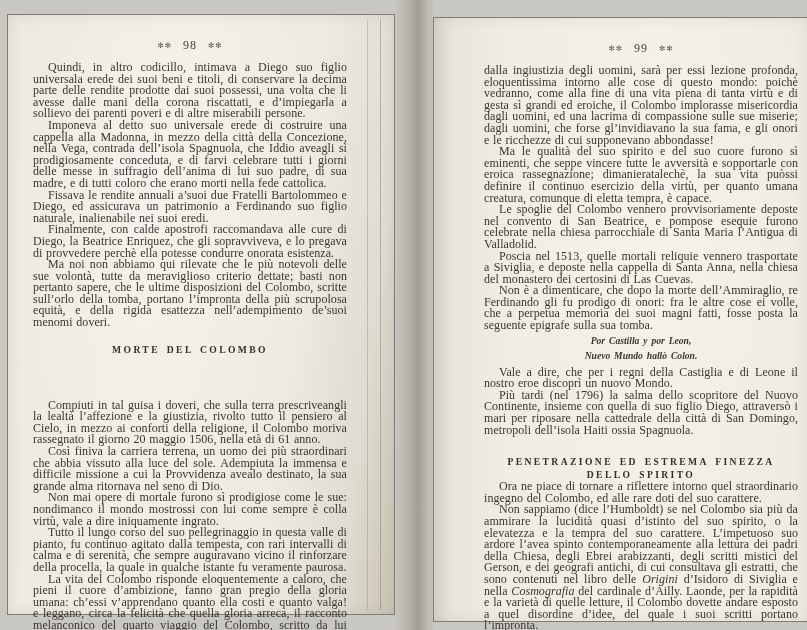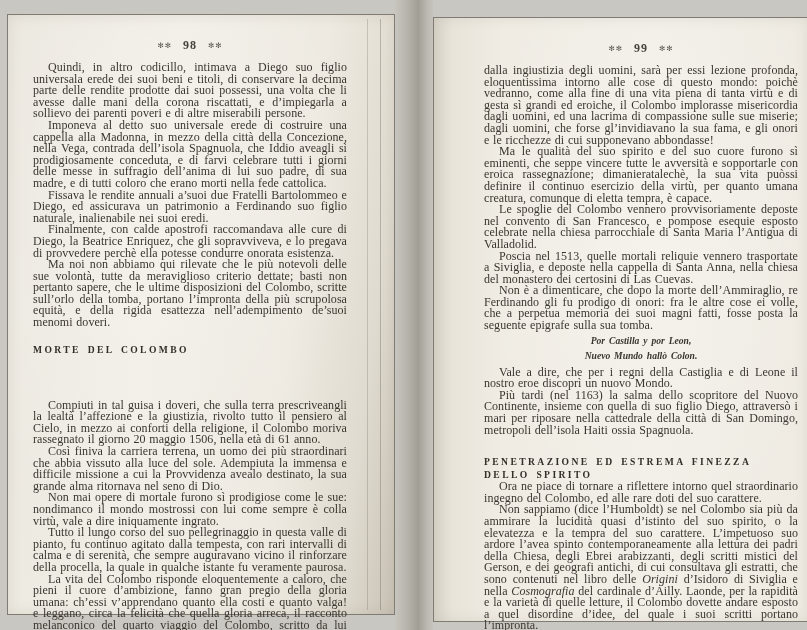--- a/index.html
+++ b/index.html
@@ -62,35 +62,36 @@
     color: #474239;
     margin: 0 0 9px 0;
     letter-spacing: 1px;
   }
   .page-head .orn {
     font-family: "DejaVu Sans", sans-serif;
     font-size: 7.5px; color: #5b564d;
     letter-spacing: 1px;
     vertical-align: 1px;
   }
-  .page-head .num { margin: 0 7px; font-weight: 700; text-align: right; }
+  .page-head .num { margin: 0 7px; font-weight: 400; text-align: right; }
 
   p.para {
     margin: 0;
     font-size: 12px;
     line-height: 11.6px;
     text-align: justify;
     text-indent: 15px;
     word-spacing: 0.6px;
     letter-spacing: 0.05px;
   }
   p.para.noindent { text-indent: 0; }
   .it { font-style: italic; }
 
   .section-heading {
+    text-align: center;
     font-weight: 700;
     font-size: 9.6px;
     letter-spacing: 2.4px;
     color: #332f28;
     word-spacing: 2px;
   }
   .section-heading.morte { margin: 15px 0 44px 0; line-height: 12px; }
   .section-heading.penetrazione { margin: 19px 0 0 0; line-height: 13px; }
   .section-heading.penetrazione2 { margin: 2px 0 17px 0; line-height: 13px; }
 
@@ -144,31 +145,31 @@
 
   <div class="textcol right">
     <div class="page-head">
       <span class="orn">✻✻</span>
       <span class="num">99</span>
       <span class="orn">✻✻</span>
     </div>
 
     <p class="para noindent">dalla ingiustizia degli uomini, sarà per essi lezione profonda, eloquentissima intorno alle cose di questo mondo: poichè vedranno, come alla fine di una vita piena di tanta virtù e di gesta sì grandi ed eroiche, il Colombo implorasse misericordia dagli uomini, ed una lacrima di compassione sulle sue miserie; dagli uomini, che forse gl’invidiavano la sua fama, e gli onori e le ricchezze di cui supponevano abbondasse!</p>
     <p class="para">Ma le qualità del suo spirito e del suo cuore furono sì eminenti, che seppe vincere tutte le avversità e sopportarle con eroica rassegnazione; dimanieratalechè, la sua vita puòssi definire il continuo esercizio della virtù, per quanto umana creatura, comunque di eletta tempra, è capace.</p>
-    <p class="para">Le spoglie del Colombo vennero provvisoriamente deposte nel convento di San Francesco, e pompose esequie esposto celebrate nella chiesa parrocchiale di Santa Maria l’Antigua di Valladolid.</p>
+    <p class="para">Le spoglie del Colombo vennero provvisoriamente deposte nel convento di San Beatrice, e pompose esequie furono celebrate nella chiesa parrocchiale di Santa Maria l’Antigua di Valladolid.</p>
     <p class="para">Poscia nel 1513, quelle mortali reliquie vennero trasportate a Siviglia, e deposte nella cappella di Santa Anna, nella chiesa del monastero dei certosini di Las Cuevas.</p>
     <p class="para">Non è a dimenticare, che dopo la morte dell’Ammiraglio, re Ferdinando gli fu prodigo di onori: fra le altre cose ei volle, che a perpetua memoria dei suoi magni fatti, fosse posta la seguente epigrafe sulla sua tomba.</p>
 
     <div class="epigraph-block">
       <div class="epigraph">Por Castilla y por Leon,</div>
       <div class="epigraph">Nuevo Mundo hallò Colon.</div>
     </div>
 
     <p class="para">Vale a dire, che per i regni della Castiglia e di Leone il nostro eroe discoprì un nuovo Mondo.</p>
-    <p class="para">Più tardi (nel 1163) la salma dello scopritore del Nuovo Continente, insieme con quella di suo figlio Diego, attraversò i mari per riposare nella cattedrale della città di San Domingo, metropoli dell’isola Haiti ossia Spagnuola.</p>
+    <p class="para">Più tardi (nel 1796) la salma dello scopritore del Nuovo Continente, insieme con quella di suo figlio Diego, attraversò i mari per riposare nella cattedrale della città di San Domingo, metropoli dell’isola Haiti ossia Spagnuola.</p>
 
     <div class="section-heading penetrazione">PENETRAZIONE ED ESTREMA FINEZZA DELLO SPIRITO</div>
 
     <p class="para">Ora ne piace di tornare a riflettere intorno quel straordinario ingegno del Colombo, ed alle rare doti del suo carattere.</p>
 
     <p class="para">
       <span>Non sappiamo (dice l’Humboldt) se nel Colombo sia più da ammirare la lucidità quasi d’istinto del suo spirito, o la elevatezza e la tempra del suo carattere. L’impetuoso suo ardore l’avea spinto contemporaneamente alla lettura dei padri della Chiesa, degli Ebrei arabizzanti, degli scritti mistici del Gerson, e dei geografi antichi, di cui consultava gli estratti, che sono contenuti nel libro delle </span><span class="it">Origini</span><span> d’Isidoro di Siviglia e nella </span><span class="it">Cosmografia</span><span> del cardinale d’Ailly. Laonde, per la rapidità e la varietà di quelle letture, il Colombo dovette andare esposto a quel disordine d’idee, del quale i suoi scritti portano l’impronta.</span>
     </p>
 
     <p class="para">Ma ciò che caratterizza maggiormente il grande navigatore, che scoprì il Nuovo Continente, è la penetrazione estrema colla quale comprese i fenomeni</p>

